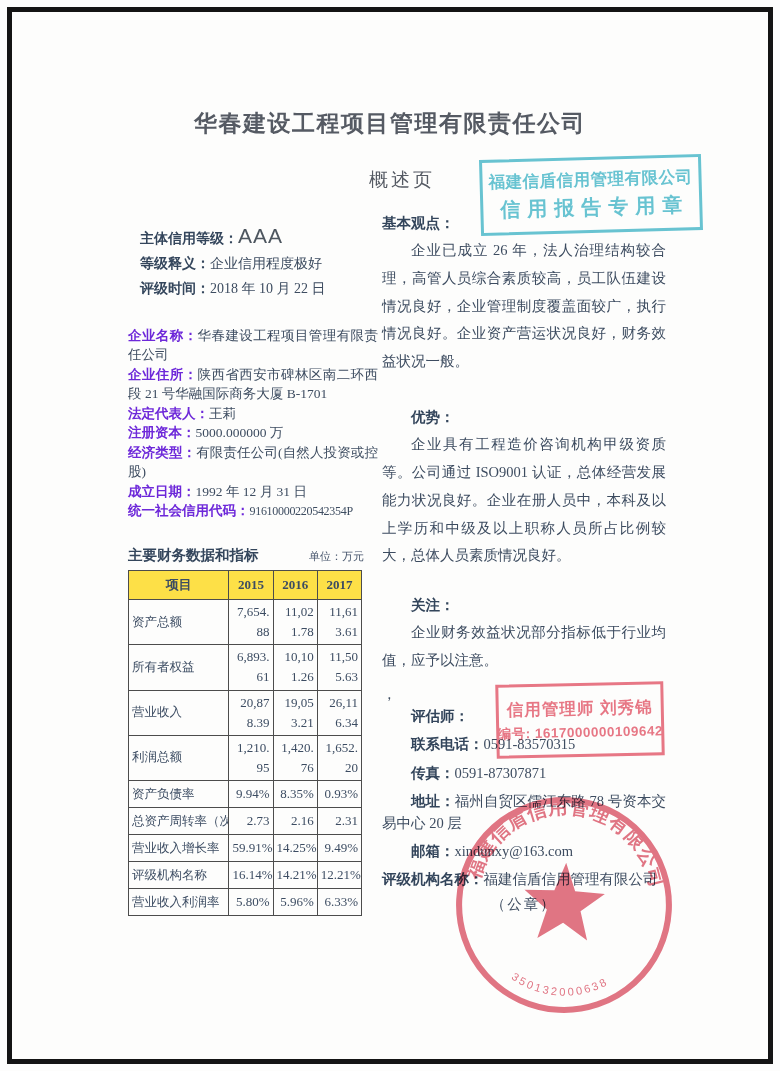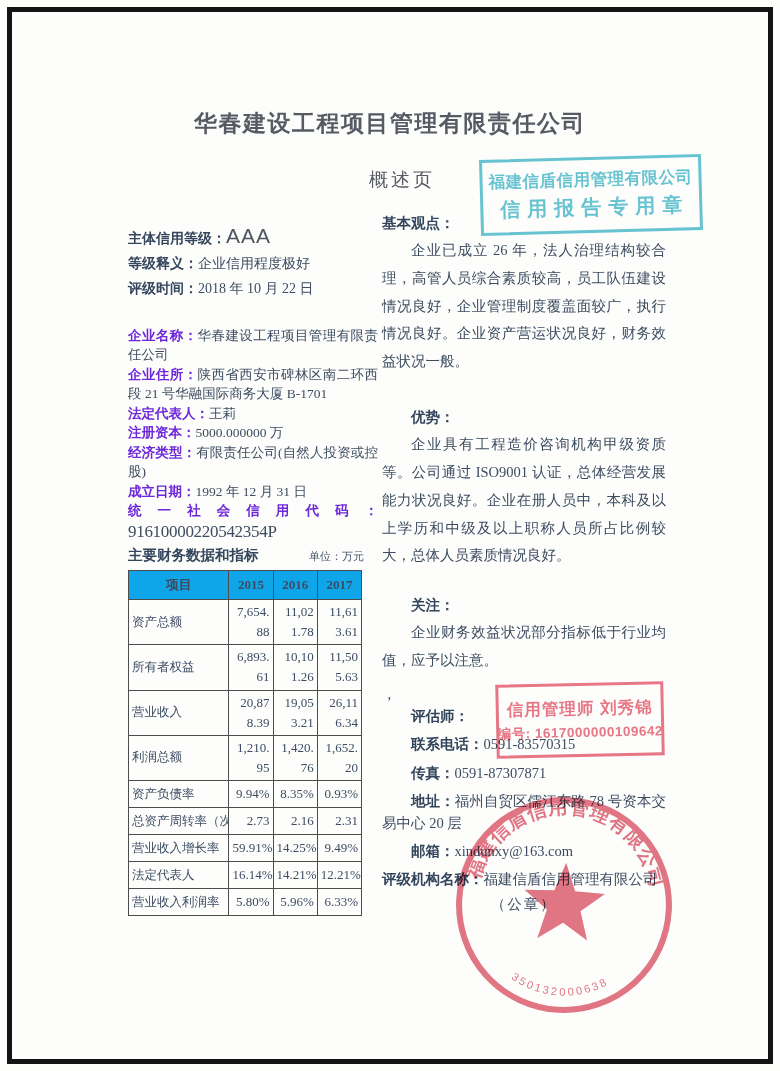--- a/index.html
+++ b/index.html
@@ -12,34 +12,34 @@
   .doc-title{
     position:absolute;top:108px;left:0;width:100%;text-align:center;
     font-size:23px;font-weight:600;letter-spacing:1.5px;color:#555a63;margin:0;
   }
   .doc-subtitle{
     position:absolute;top:155px;left:0;width:100%;text-align:center;
     font-size:19px;font-weight:500;letter-spacing:3px;color:#565b64;margin:12px;
   }
   
   .rating-block{position:absolute;left:128px;top:224px;width:250px;font-size:14px;}
-  .rating-block p{margin:0 0 7px 0;}
+  .rating-block p{margin:0 0 7px 12px;}
   .rating-block .lab{font-weight:bold;color:#34465c;}
   .grade-val{font-size:21px;font-family:"Liberation Sans","DejaVu Sans",sans-serif;color:#4d565f;letter-spacing:1px;}
   .company-block{position:absolute;left:128px;top:326px;width:250px;font-size:13.5px;line-height:1.44;text-align:justify;}
   .company-block p{margin:0;}
   .company-block .lab{font-weight:bold;color:#6d28d9;}
-  .code-val{font-size:17px;letter-spacing:-0.3px;}
+  .code-val{font-size:12px;letter-spacing:-0.3px;}
   .fin-block{position:absolute;left:128px;top:546px;width:236px;}
   .fin-head{display:flex;justify-content:space-between;align-items:baseline;margin-bottom:5px;}
   .fin-title{font-size:14.5px;font-weight:bold;color:#34465c;text-align:center;}
   .fin-unit{font-size:11px;color:#44536a;}
   table.fin{border-collapse:collapse;width:234px;table-layout:fixed;font-size:13px;color:#3c4c62;}
   table.fin th,table.fin td{border:1.5px solid #4c4c4c;padding:2px 3px;}
-  table.fin th{background:#0ea5e9;font-weight:bold;height:24px;font-size:13px;}
+  table.fin th{background:#fde047;font-weight:bold;height:24px;font-size:13px;}
   table.fin col.c-lbl{width:100px;}
   table.fin col.c-val{width:44px;}
   td.lbl{text-align:left;font-size:12.5px;white-space:nowrap;overflow:hidden;}
   td.val{text-align:right;font-family:"Liberation Serif","DejaVu Serif",serif;}
   tr.tall td{height:38px;}
   tr.tall td.val{word-break:break-all;line-height:1.55;}
   tr.short td{height:22px;margin-top:32px;}
   tr.short td.val{white-space:nowrap;}
   
   .right-col{position:absolute;left:382px;top:214px;width:284px;font-size:14.5px;}
@@ -159,21 +159,21 @@
             <td class="val">2.16</td>
             <td class="val">2.31</td>
           </tr>
         <tr class="short">
             <td class="lbl">营业收入增长率</td>
             <td class="val">59.91%</td>
             <td class="val">14.25%</td>
             <td class="val">9.49%</td>
           </tr>
         <tr class="short">
-            <td class="lbl">法定代表人</td>
+            <td class="lbl">评级机构名称</td>
             <td class="val">16.14%</td>
             <td class="val">14.21%</td>
             <td class="val">12.21%</td>
           </tr>
         <tr class="short">
             <td class="lbl">营业收入利润率</td>
             <td class="val">5.80%</td>
             <td class="val">5.96%</td>
             <td class="val">6.33%</td>
           </tr>

